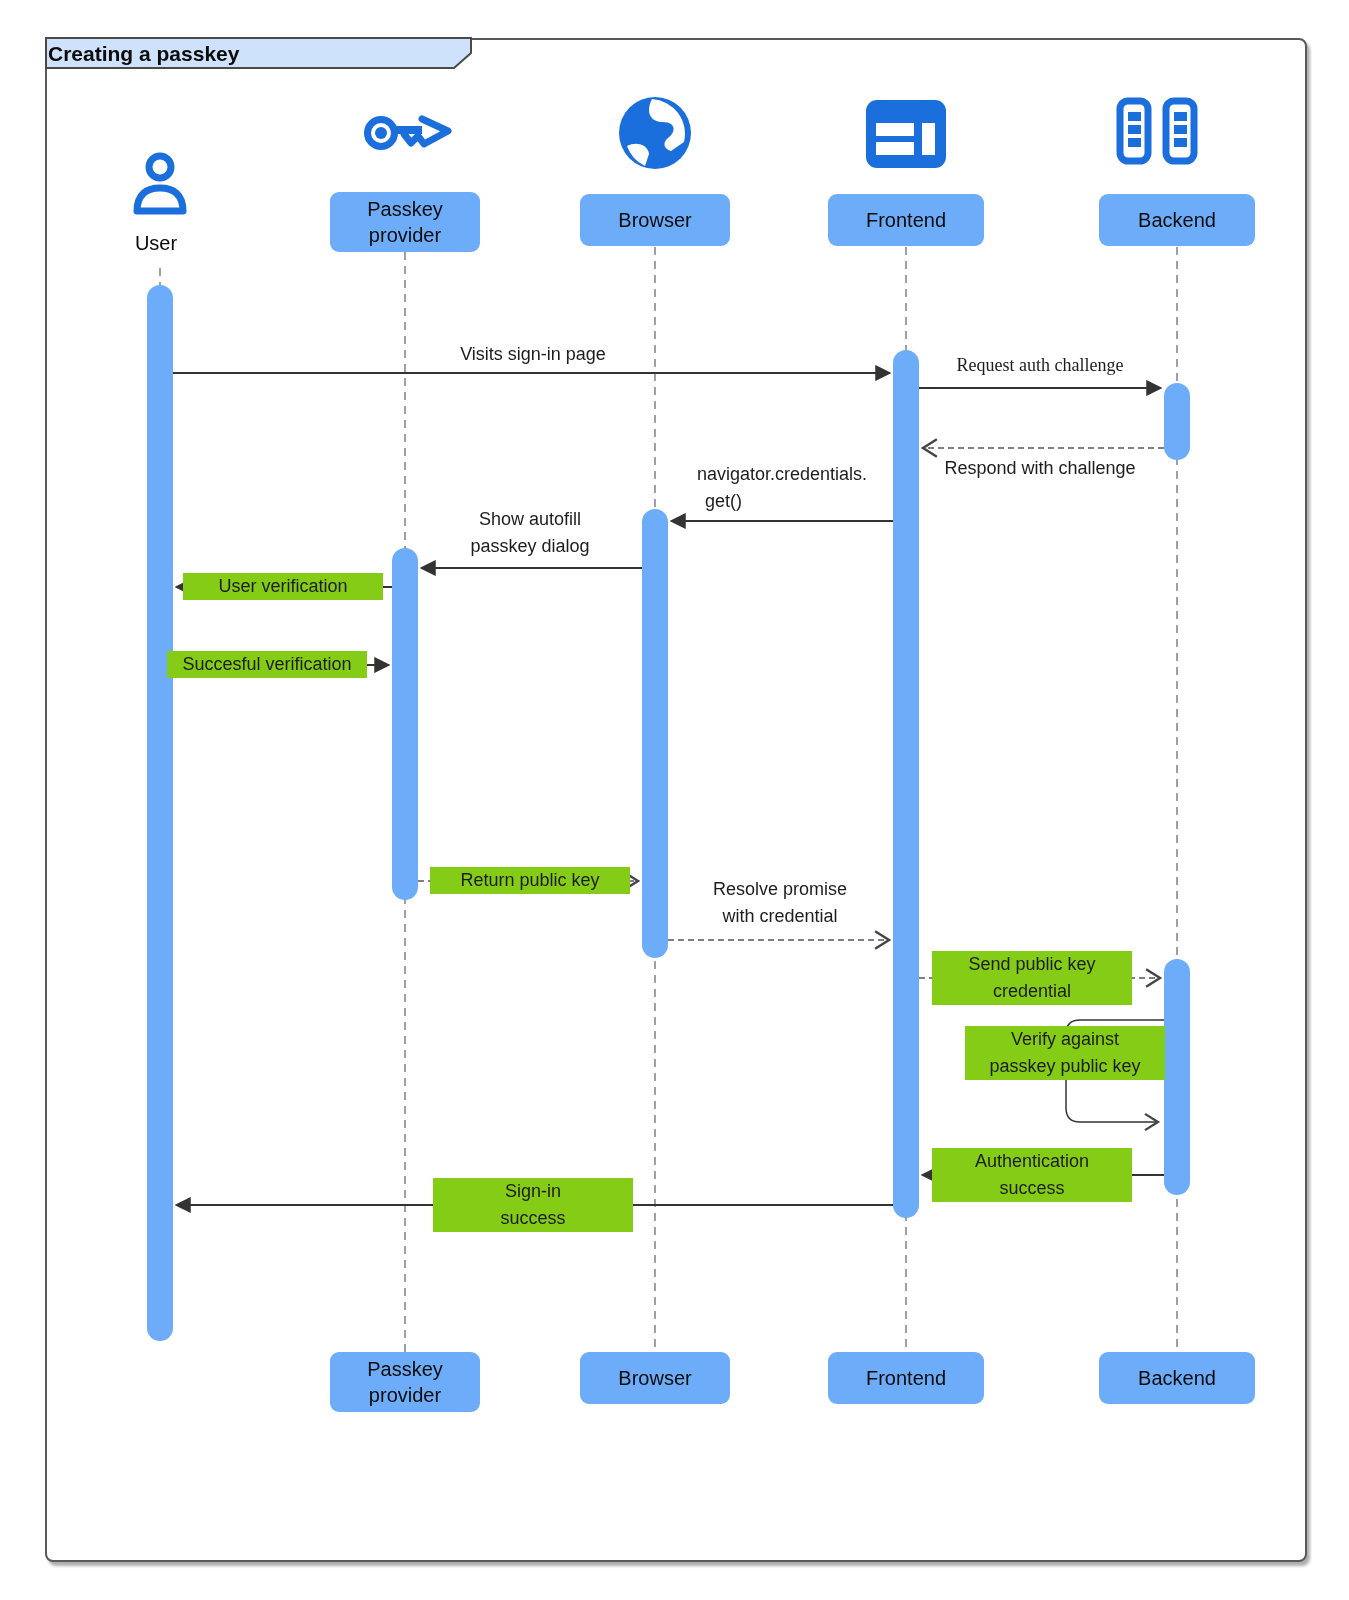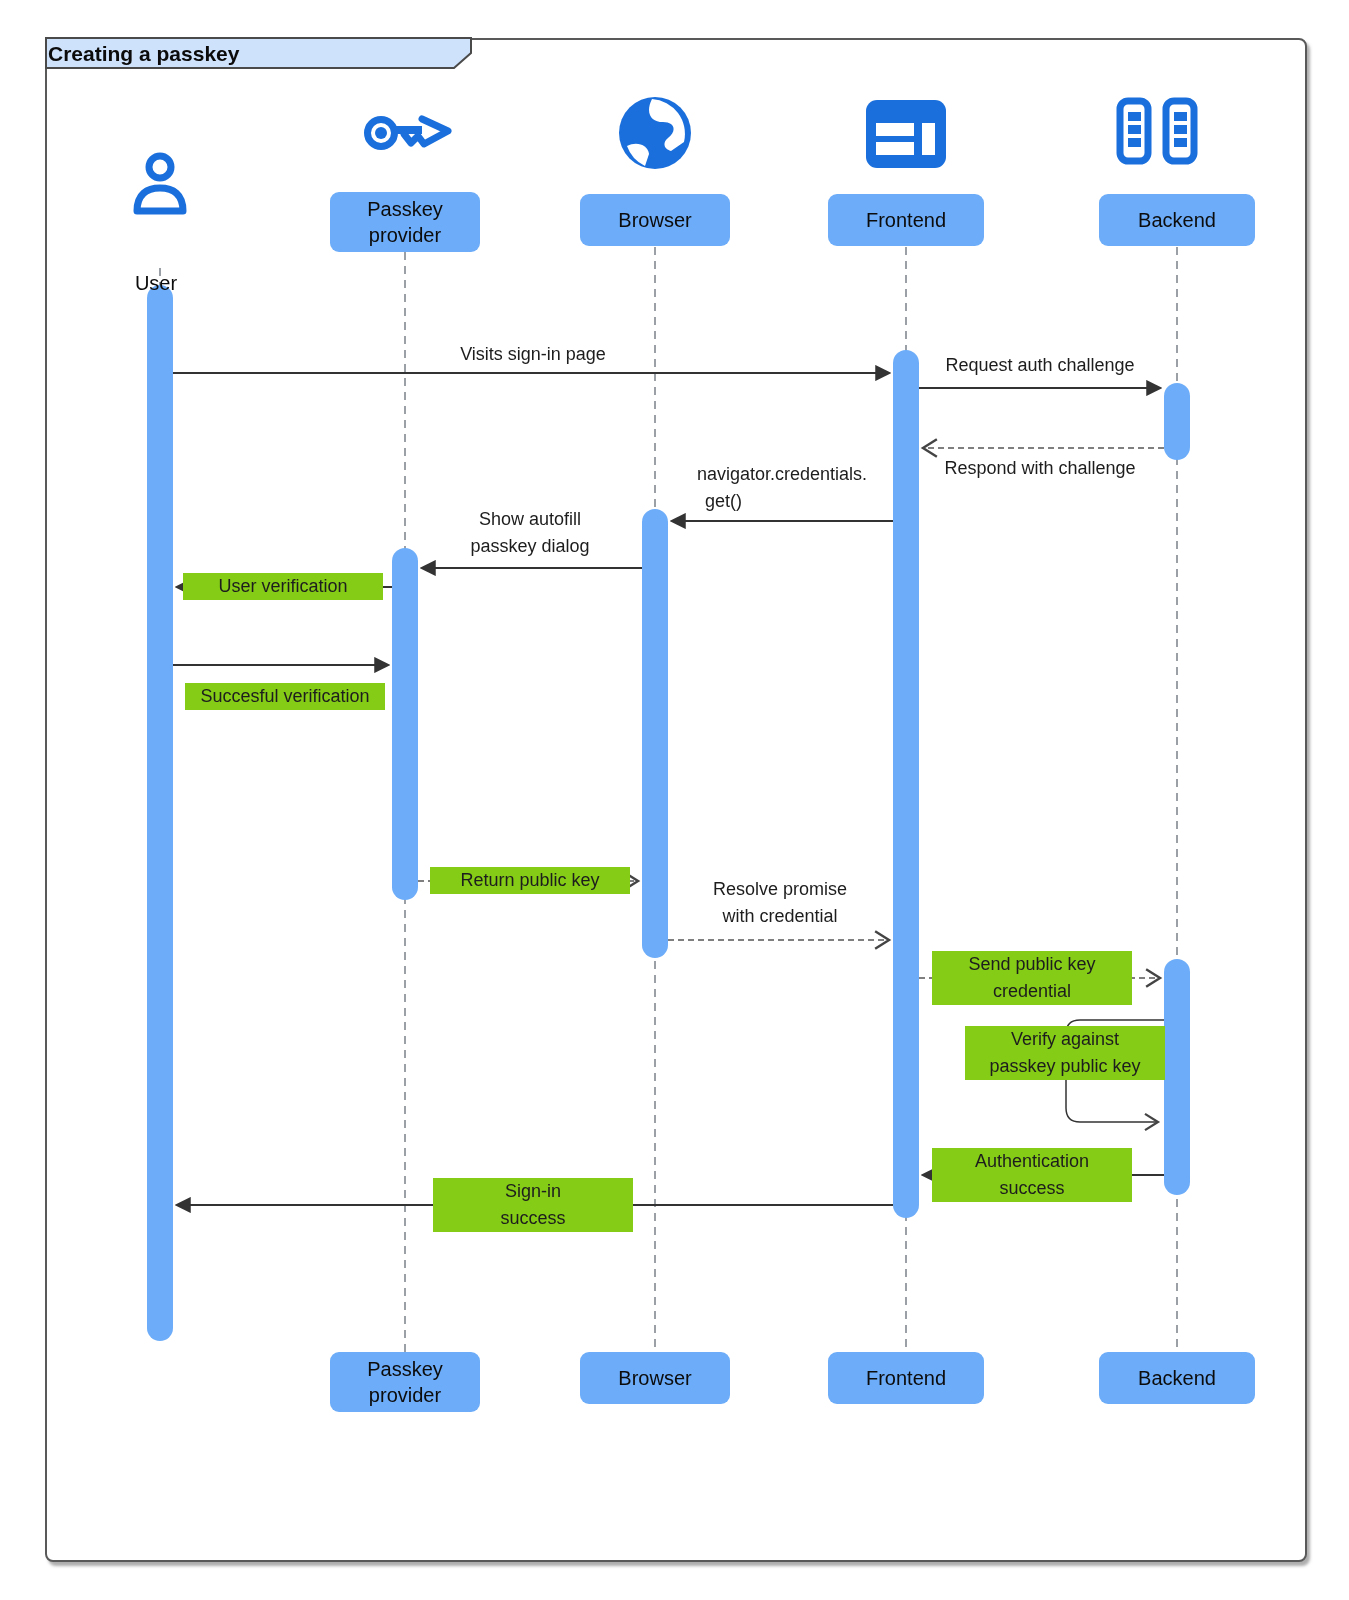--- a/index.html
+++ b/index.html
@@ -10,21 +10,21 @@
          box-shadow:3px 4px 3px rgba(130,130,130,.65);}
   .title-text{position:absolute;left:48px;top:42px;font-size:21px;font-weight:bold;color:#0b0b0b;}
   svg.layer{position:absolute;left:0;top:0;pointer-events:none;}
   .lifeline{stroke:var(--lifeline,#9aa0a6);stroke-width:2;stroke-dasharray:8 6;fill:none;}
   .msg-solid{stroke:var(--line,#333);stroke-width:1.8;fill:none;}
   .msg-dashed{stroke:#555;stroke-width:1.6;stroke-dasharray:6 4;fill:none;}
   .bar{position:absolute;width:26px;background:var(--accent-fill,#6cacf8);border-radius:13px;}
   .abox{position:absolute;background:var(--accent-fill,#6cacf8);border-radius:9px;
         display:flex;align-items:center;justify-content:center;text-align:center;
         font-size:20px;line-height:1.3;color:#0c0c0c;padding:10px 6px;box-sizing:border-box;}
-  .actor-name{position:absolute;font-size:20px;text-align:center;color:#0c0c0c;margin-top:40px;}
+  .actor-name{position:absolute;font-size:20px;text-align:center;color:#0c0c0c;}
   .mlabel{position:absolute;font-size:18px;line-height:27px;color:#1d1d1d;text-align:center;}
   .mlabel.bg{background:#84cc16;}
   .mlabel.left{text-align:left;}
   .mlabel span{display:block;}
   .ic-fill{fill:var(--icon-blue,#1a6fdc);}
   .ic-stroke{stroke:var(--icon-blue,#1a6fdc);fill:none;}
   .ic-white{fill:#fff;}
 </style>
 </head>
 <body>
@@ -119,38 +119,38 @@
   <div class="abox" style="left:1099px;top:194px;width:156px;height:52px;">Backend</div>
 
   <div class="abox" style="left:330px;top:1352px;width:150px;height:60px;">Passkey provider</div>
   <div class="abox" style="left:580px;top:1352px;width:150px;height:52px;">Browser</div>
   <div class="abox" style="left:828px;top:1352px;width:156px;height:52px;">Frontend</div>
   <div class="abox" style="left:1099px;top:1352px;width:156px;height:52px;">Backend</div>
 
   <div class="mlabel" style="left:383px;top:341px;width:300px;">
     <span>Visits sign-in page</span>
   </div>
-  <div class="mlabel" style="left:915px;top:352px;width:250px;">
+  <div class="mlabel" style="left:915px;top:352px;width:250px;font-family:Liberation Serif, serif;">
     <span>Request auth challenge</span>
   </div>
   <div class="mlabel" style="left:915px;top:455px;width:250px;">
     <span>Respond with challenge</span>
   </div>
   <div class="mlabel left" style="left:697px;top:461px;width:220px;">
     <span>navigator.credentials.</span>
     <span style="padding-left:8px;">get()</span>
   </div>
   <div class="mlabel" style="left:430px;top:506px;width:200px;">
     <span>Show autofill</span>
     <span>passkey dialog</span>
   </div>
   <div class="mlabel bg" style="left:183px;top:573px;width:200px;">
     <span>User verification</span>
   </div>
-  <div class="mlabel bg" style="left:185px;top:651px;width:200px;margin-top:32px;">
+  <div class="mlabel bg" style="left:167px;top:651px;width:200px;">
     <span>Succesful verification</span>
   </div>
   <div class="mlabel bg" style="left:430px;top:867px;width:200px;">
     <span>Return public key</span>
   </div>
   <div class="mlabel" style="left:680px;top:876px;width:200px;">
     <span>Resolve promise</span>
     <span>with credential</span>
   </div>
   <div class="mlabel bg" style="left:932px;top:951px;width:200px;">

